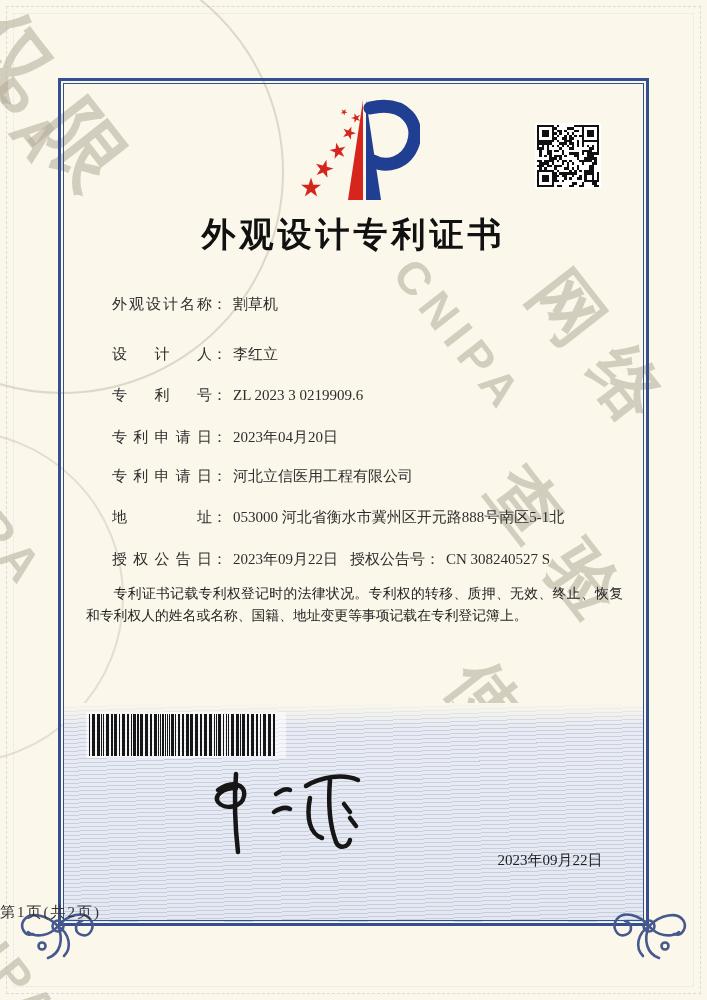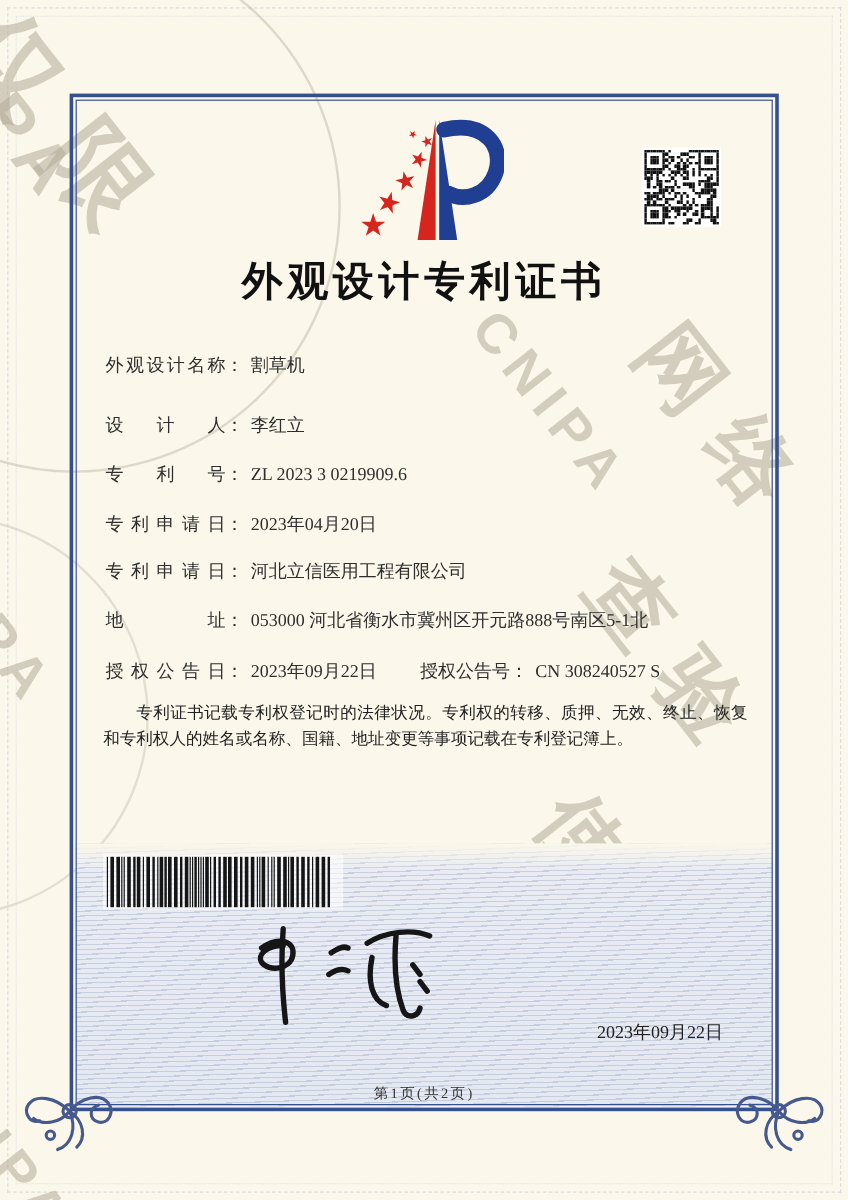--- a/index.html
+++ b/index.html
@@ -45,38 +45,38 @@
   
   .content{position:absolute;inset:0;z-index:6;}
   .cert-no{position:absolute;left:88px;top:120px;font-size:15px;letter-spacing:1px;color:#3a3a3a;}
   .logo{position:absolute;left:288px;top:92px;width:132px;height:116px;}
   .qr{position:absolute;left:535px;top:123px;width:66px;height:66px;background:#fff;padding:2px;box-sizing:border-box;}
   .qr .m{position:absolute;background:#111;}
   .title{position:absolute;left:0;top:212px;width:100%;text-align:center;font-size:34px;font-weight:700;
          letter-spacing:4px;color:#111;}
   .fields{position:absolute;left:88px;top:290px;width:536px;font-size:15px;color:#2e2e2e;}
   .frow{position:absolute;left:0;white-space:nowrap;}
-  .flabel{display:inline-block;width:100px;text-align:justify;text-align-last:justify;}
+  .flabel{display:inline-block;width:100px;text-align:justify;text-align-last:justify;margin-left:24px;}
   .fvalue{padding-left:6px;}
   .r0{top:5px;} .r1{top:55px;} .r2{top:96px;} .r3{top:138px;} .r4{top:177px;} .r5{top:218px;} .r6{top:260px;}
   .grant-no{position:absolute;left:262px;top:0;white-space:nowrap;}
   .paras{position:absolute;left:86px;top:583px;width:537px;font-size:13.8px;line-height:21.5px;
          text-align:justify;color:#222;}
   .paras p{margin:0;text-indent:2em;}
   .paras p + p{margin-top:10px;}
 
   .barcode{position:absolute;left:86px;top:712px;width:200px;height:46px;background:rgba(255,255,255,.55);
            padding:1px 3px;box-sizing:border-box;}
   .barcode .b{position:absolute;top:2px;bottom:2px;background:#151515;}
 
   .signer{position:absolute;left:113px;top:797px;font-family:"Liberation Sans",sans-serif;
           font-size:16px;color:#111;line-height:32px;}
   .sig{position:absolute;left:198px;top:760px;width:190px;height:100px;}
   .issue-date{position:absolute;left:470px;top:851px;width:160px;text-align:center;font-size:15px;color:#222;}
-  .page-info{position:absolute;left:0;top:903px;width:100%;text-align:center;font-size:12px;color:#333;letter-spacing:2px;}
+  .page-info{position:absolute;left:0;top:903px;width:100%;font-size:15px;color:#333;letter-spacing:2px;}
   .footer-note{position:absolute;left:0;top:940px;width:100%;text-align:center;font-size:14.5px;color:#2b2b2b;letter-spacing:4px;}
 </style>
 </head>
 <body>
 
 <div class="page">
 
   <div class="lace-outer"></div>
   <div class="lace-inner"></div>
 

